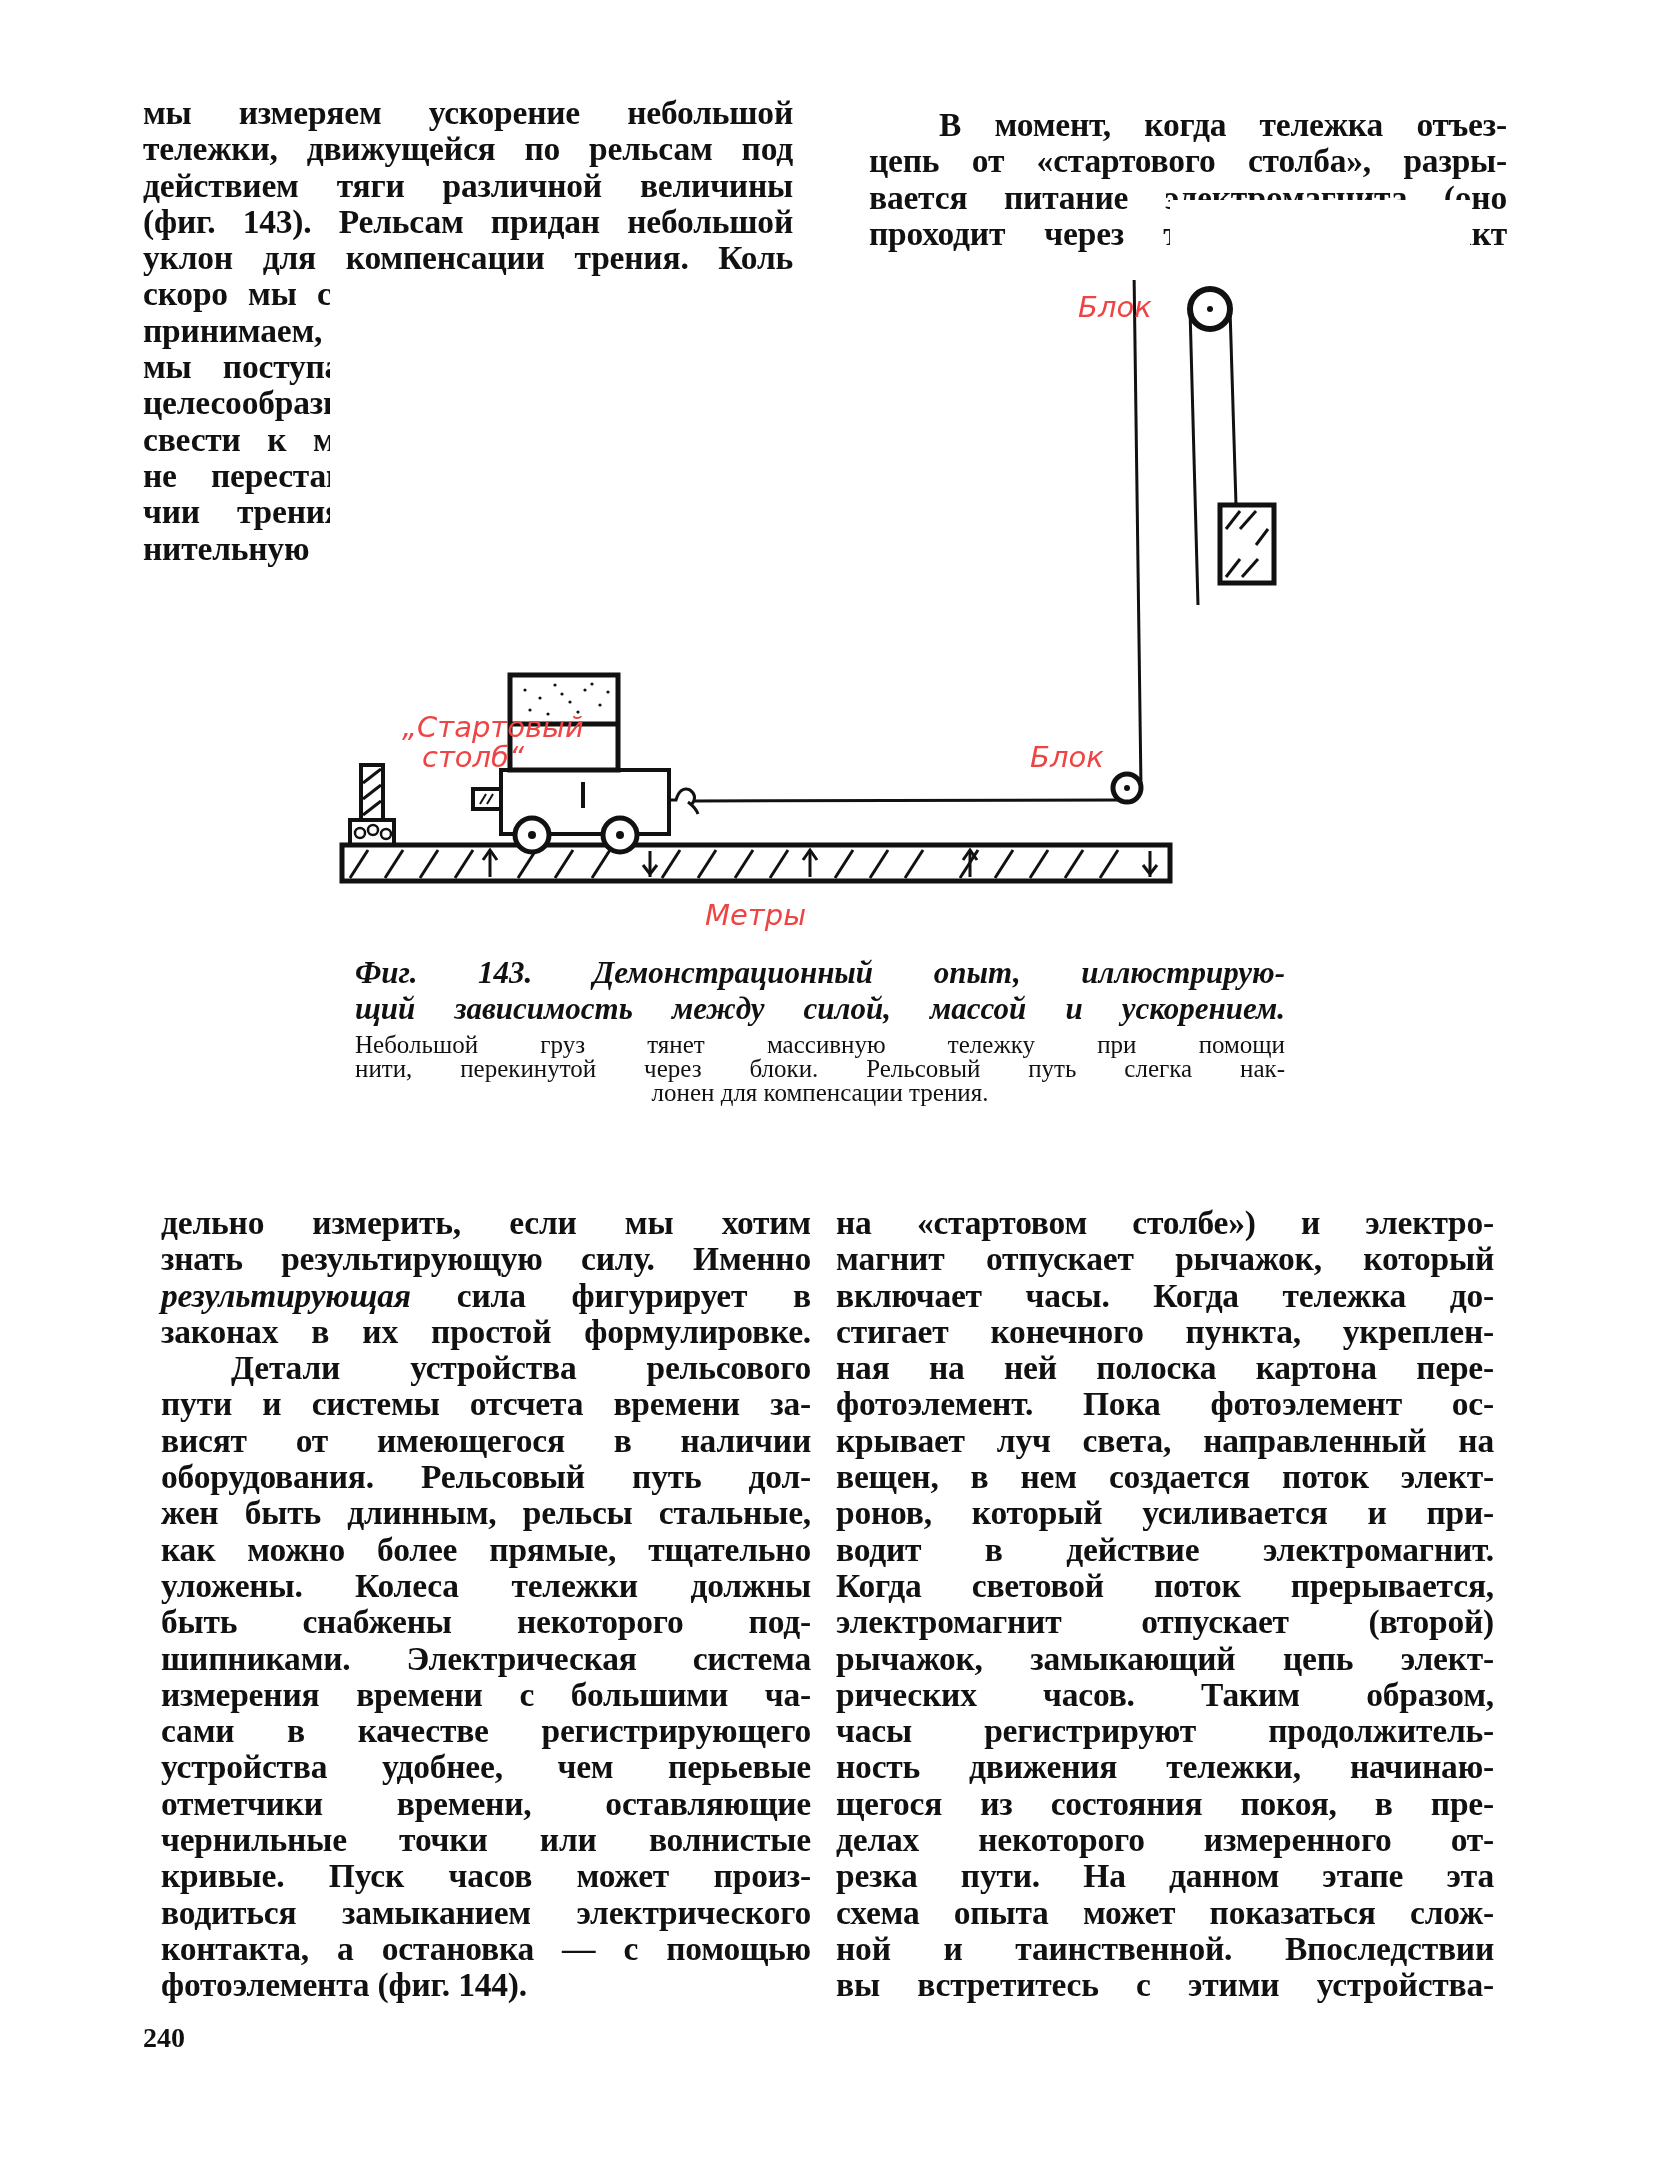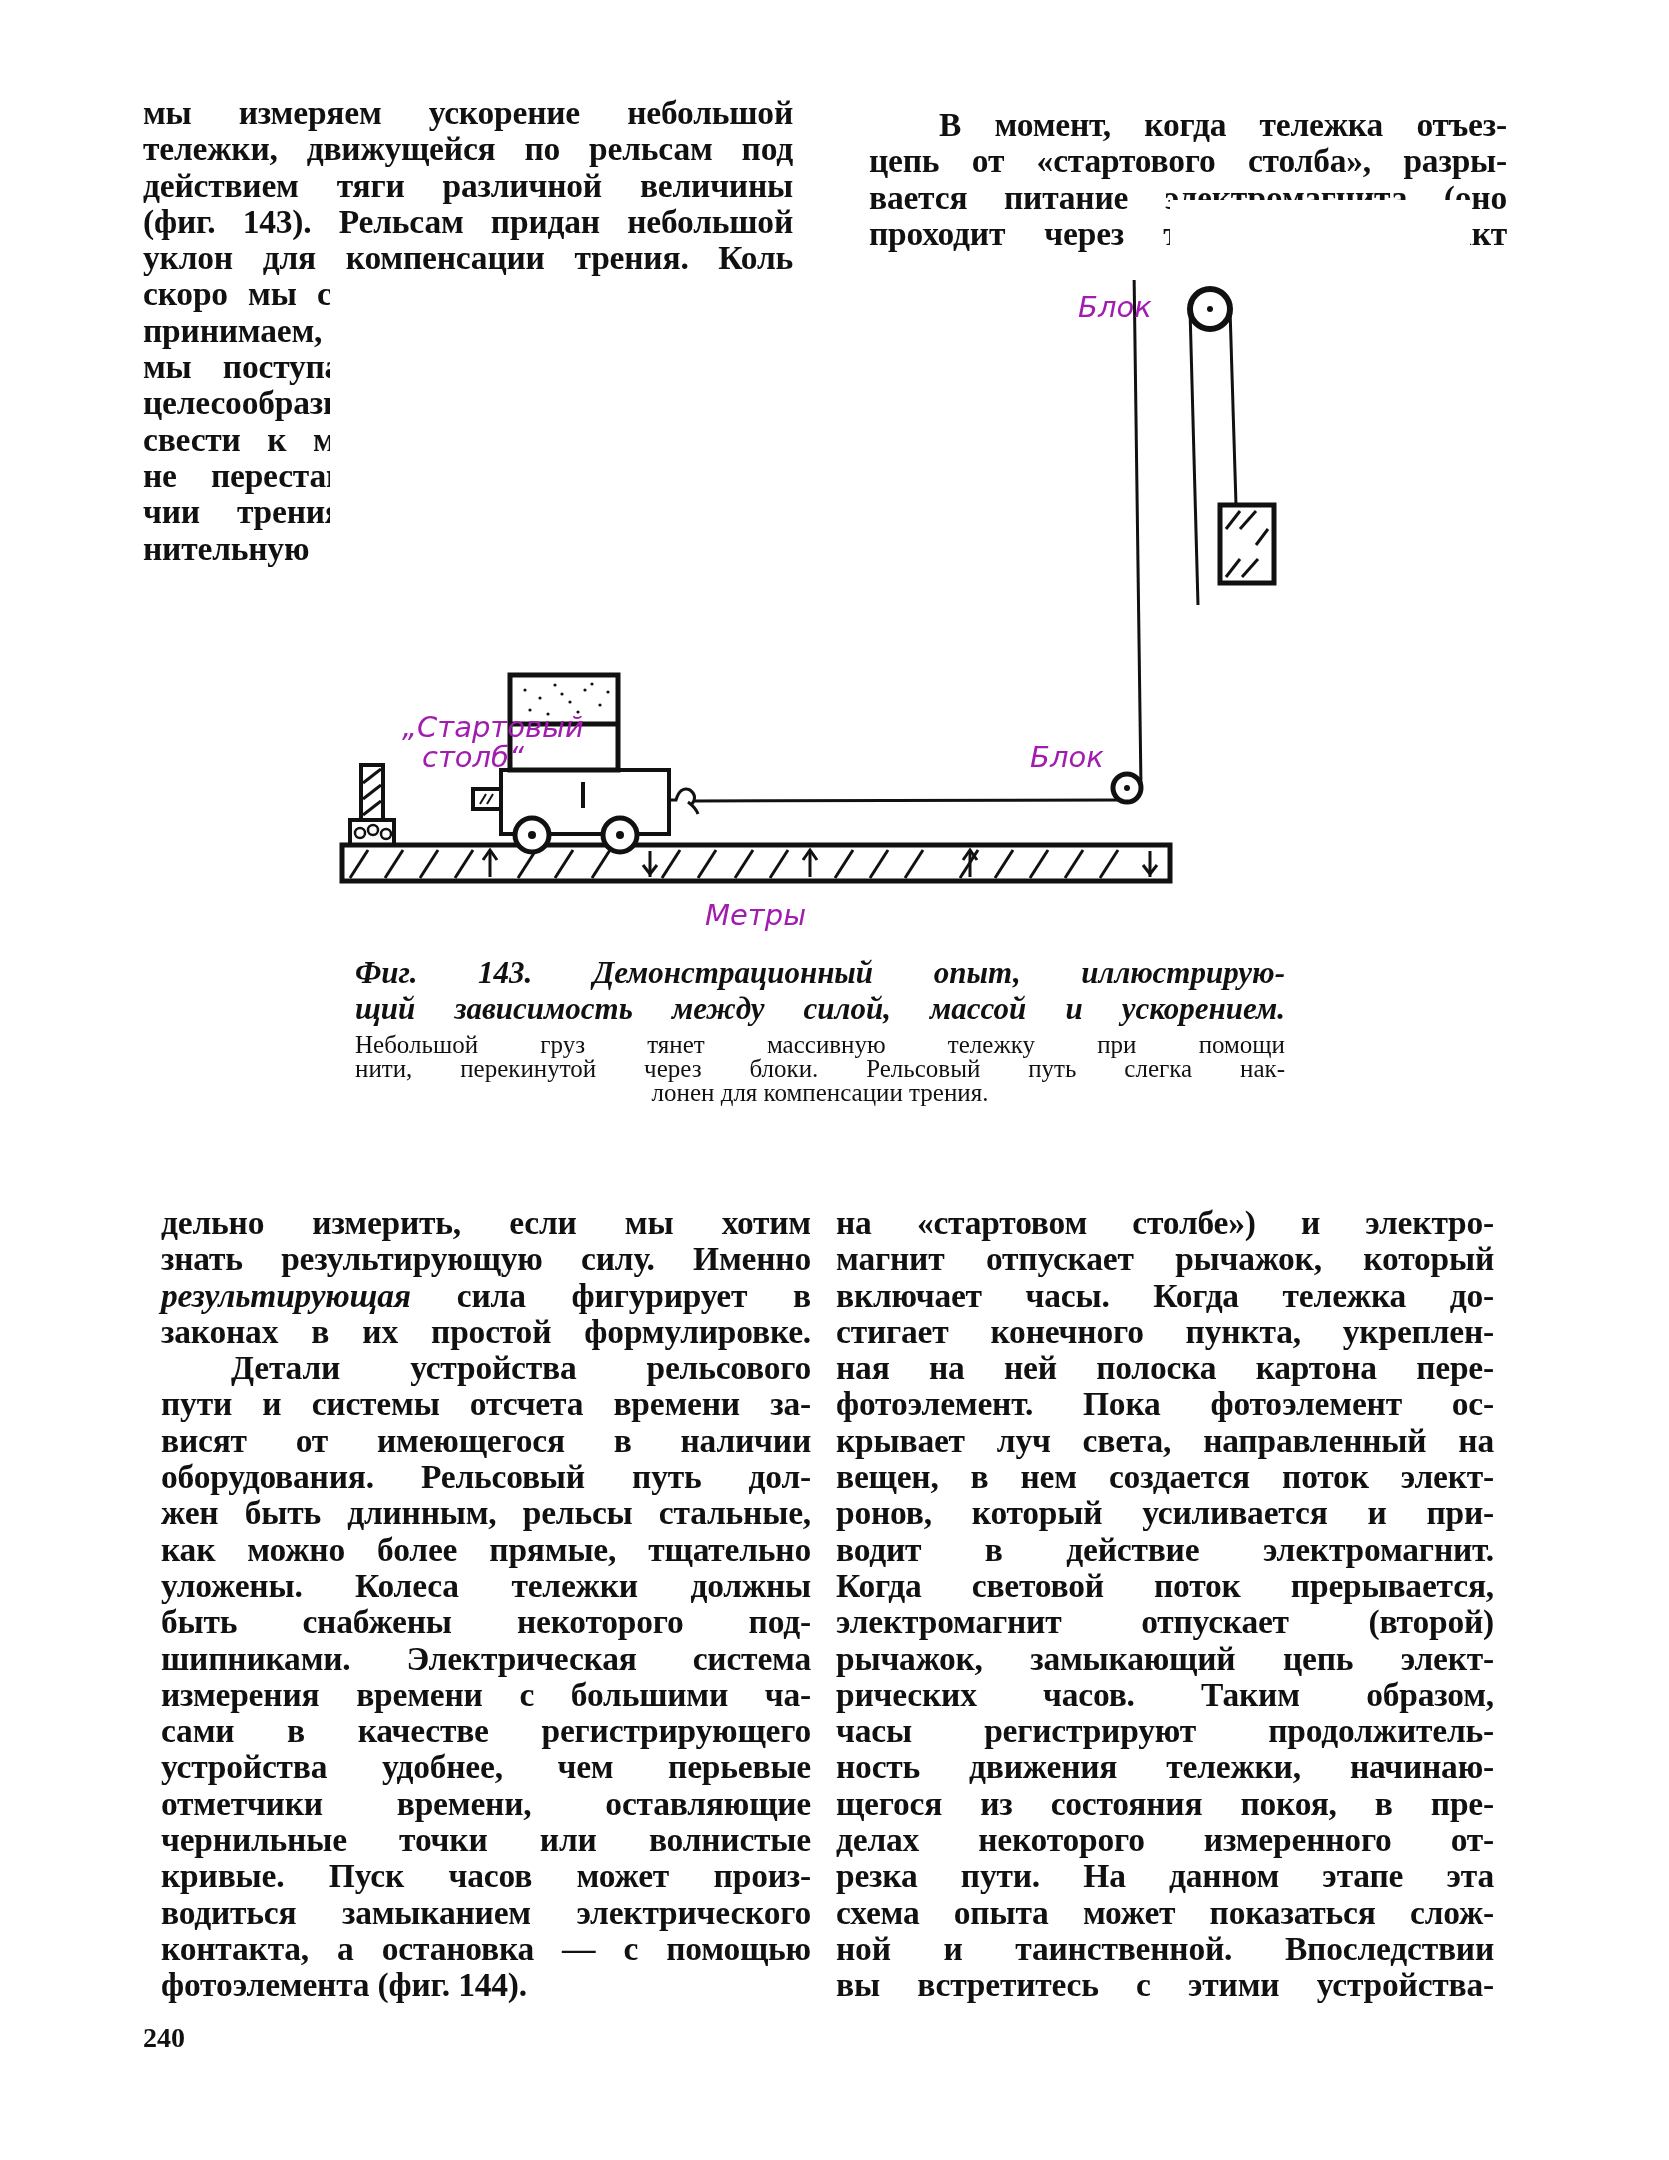--- a/index.html
+++ b/index.html
@@ -30,21 +30,21 @@
     .col-right-bottom { left: 836px; top: 1205px; width: 658px; }
     .it { font-style: italic; }
 
     .figure { position: absolute; left: 330px; top: 280px; width: 920px; height: 670px; }
     .figure svg { position: absolute; left: 0; top: 0; }
     .fig-label {
       position: absolute;
       font-family: "DejaVu Sans", sans-serif;
       font-style: italic;
       font-size: 29px;
-      color: #a21caf;
+      color: #ef4444;
     }
     .caption {
       position: absolute; left: 355px; top: 955px; width: 930px;
     }
     .caption-title {
       font-style: italic; font-weight: bold;
       font-size: 31px; line-height: 36px;
     }
     .caption-title .line { height: 36px; }
     .caption-body {

